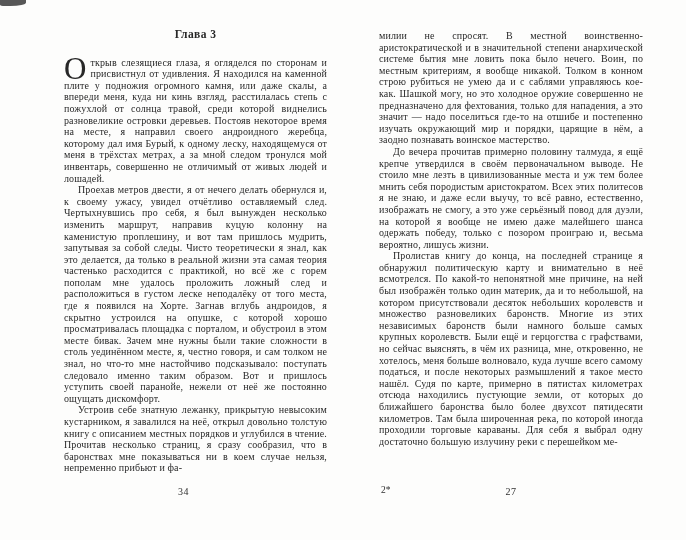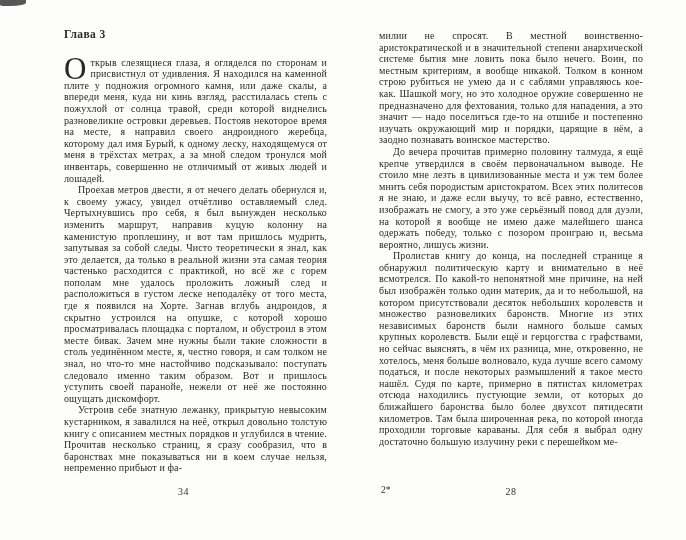--- a/index.html
+++ b/index.html
@@ -22,20 +22,21 @@
     position:absolute;
     text-align:justify;
     font-size:10px;
     line-height:11.6px;
     letter-spacing:0.12px;
     hyphens:auto;
   }
   .page-left  { left:64px;  top:29px; width:263px; }
   .page-right { left:379px; top:30px; width:264px; }
   .chapter-heading {
+    text-align:center;
     font-weight:bold;
     font-size:11.5px;
     letter-spacing:0.4px;
     margin:0 0 16px 0;
   }
   .page p { margin:0; text-indent:14px;font-family:Liberation Serif, serif; }
   .page p.no-indent { text-indent:0; }
   .drop-cap {
     float:left;
     font-size:31px;
@@ -74,13 +75,13 @@
 <div class="page page-right">
   <p class="no-indent">милии не спросят. В местной воинственно-аристократической и в значительной степени анархической системе бытия мне ловить пока было нечего. Воин, по местным критериям, я вообще никакой. Толком в конном строю рубиться не умею да и с саблями управляюсь кое-как. Шашкой могу, но это холодное оружие совершенно не предназначено для фехтования, только для нападения, а это значит — надо поселиться где-то на отшибе и постепенно изучать окружающий мир и порядки, царящие в нём, а заодно познавать воинское мастерство.</p>
   <p>До вечера прочитав примерно половину талмуда, я ещё крепче утвердился в своём первоначальном выводе. Не стоило мне лезть в цивилизованные места и уж тем более мнить себя породистым аристократом. Всех этих политесов я не знаю, и даже если выучу, то всё равно, естественно, изображать не смогу, а это уже серьёзный повод для дуэли, на которой я вообще не имею даже малейшего шанса одержать победу, только с позором проиграю и, весьма вероятно, лишусь жизни.</p>
   <p>Пролистав книгу до конца, на последней странице я обнаружил политическую карту и внимательно в неё всмотрелся. По какой-то непонятной мне причине, на ней был изображён только один материк, да и то небольшой, на котором присутствовали десяток небольших королевств и множество разновеликих баронств. Многие из этих независимых баронств были намного больше самых крупных королевств. Были ещё и герцогства с графствами, но сейчас выяснять, в чём их разница, мне, откровенно, не хотелось, меня больше волновало, куда лучше всего самому податься, и после некоторых размышлений я такое место нашёл. Судя по карте, примерно в пятистах километрах отсюда находились пустующие земли, от которых до ближайшего баронства было более двухсот пятидесяти километров. Там была широченная река, по которой иногда проходили торговые караваны. Для себя я выбрал одну достаточно большую излучину реки с перешейком ме-</p>
 </div>
 
 <div class="folio folio-left">34</div>
 
 <div class="signature-mark">2*</div>
 
-<div class="folio folio-right">28</div>
+<div class="folio folio-right">27</div>
 
 </body></html>

